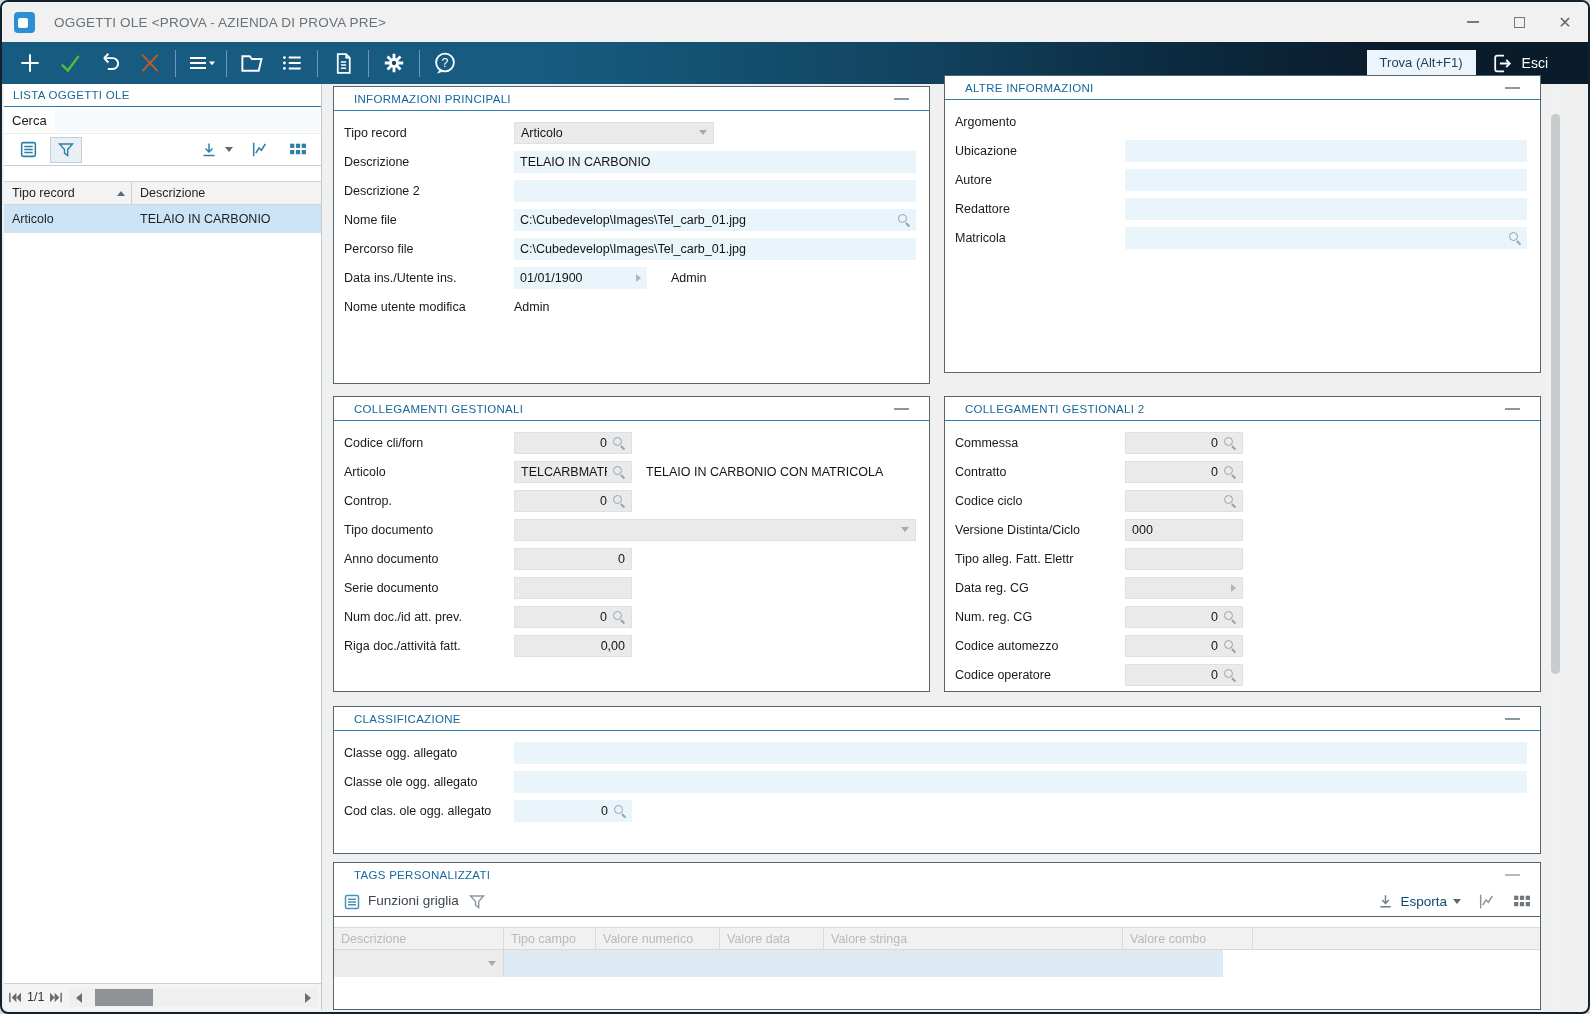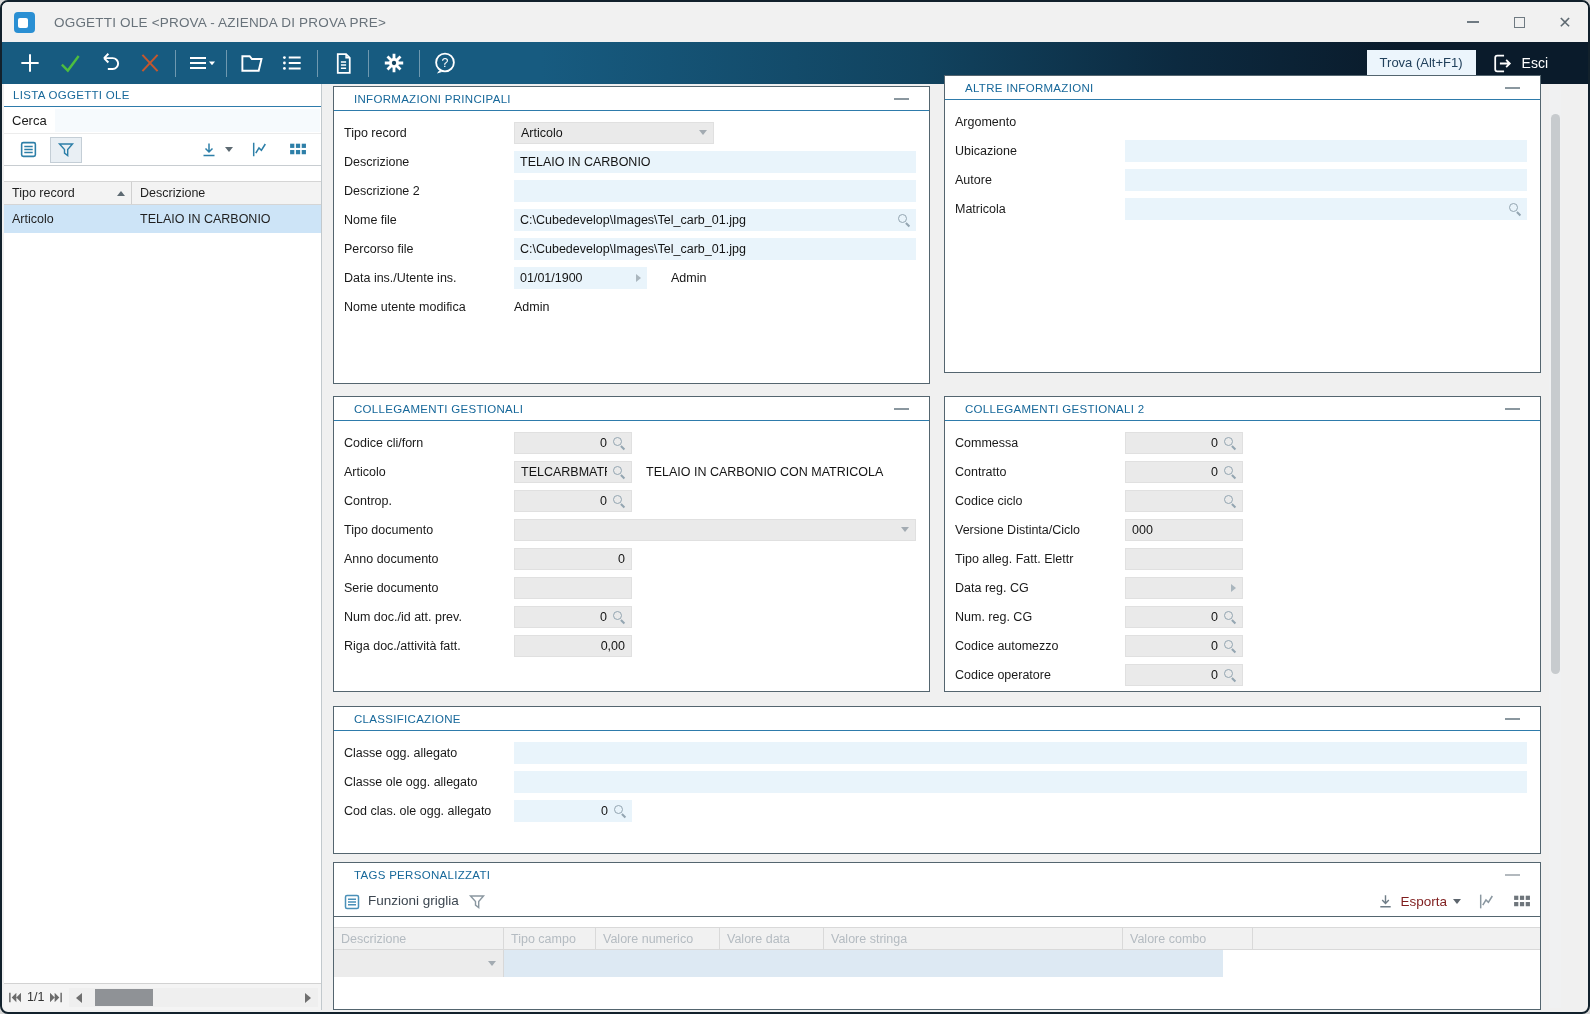--- a/index.html
+++ b/index.html
@@ -71,21 +71,21 @@
   .mag::before{ content:""; position:absolute; left:1px; top:1px; width:7px; height:7px; border:1.5px solid #93a5b1; border-radius:50%; }
   .mag::after{ content:""; position:absolute; left:9px; top:9.4px; width:4.5px; height:1.7px; background:#93a5b1; transform:rotate(45deg); transform-origin:left center; }
   .caret{ width:0; height:0; border-left:4.5px solid transparent; border-right:4.5px solid transparent; border-top:5px solid #a3abb2; flex:none; margin-left:5px; }
   .arr-r{ width:0; height:0; border-top:4.5px solid transparent; border-bottom:4.5px solid transparent; border-left:5px solid #aab6be; flex:none; margin-left:5px; }
   .sort-asc{ width:0; height:0; border-left:4px solid transparent; border-right:4px solid transparent; border-bottom:5px solid #5d6a72; }
 
   
   .tags-toolbar{ height:30px; display:flex; align-items:center; padding:0 9px; border-bottom:1px solid #54656f; gap:9px; }
   .tags-tb-label{ font-size:13.5px; color:#3c4650; }
   .tags-right{ margin-left:auto; display:flex; align-items:center; gap:16px; }
-  .esporta{ display:flex; align-items:center; gap:6px; font-size:13.5px; color:#7f1d1d; }
+  .esporta{ display:flex; align-items:center; gap:6px; font-size:13.5px; color:#0c4a6e; }
   .tg-head{ display:flex; height:23px; background:#f1f1f1; border-top:1px solid #d9d9d9; border-bottom:1px solid #d9d9d9; margin-top:10px;
             font-size:12.5px; color:#b4bbc1; align-items:center; }
   .tg-th{ padding:0 7px; border-right:1px solid #d9d9d9; height:100%; display:flex; align-items:center; white-space:nowrap; overflow:hidden; }
   .tg-row{ display:flex; height:27px; }
   .tg-cell-drop{ width:170px; background:#ececec; border-right:1px solid #d8d8d8; display:flex; align-items:center; justify-content:flex-end; padding:0 7px; }
   .tg-blue{ width:719px; background:#dde9f3; }
 
   
   .vscroll{ position:absolute; left:1547px; top:84px; width:12px; height:922px; background:#f0f1f2; }
   .vthumb{ position:absolute; left:1.5px; top:28px; width:9px; height:560px; background:#c7cbce; border-radius:5px; }
@@ -333,20 +333,26 @@
         </div>
       </div>
       <div class="f-row">
         <span class="f-label">Ubicazione</span>
         <div class="fld blue grow">
           <span class="fv"></span>
         </div>
       </div>
       <div class="f-row">
         <span class="f-label">Autore</span>
+        <div class="fld blue grow">
+          <span class="fv"></span>
+        </div>
+      </div>
+      <div class="f-row">
+        <span class="f-label">Redattore</span>
         <div class="fld blue grow">
           <span class="fv"></span>
         </div>
       </div>
       <div class="f-row">
         <span class="f-label">Matricola</span>
         <div class="fld blue grow">
           <span class="fv"></span>
           <span class="mag"></span>
         </div>

